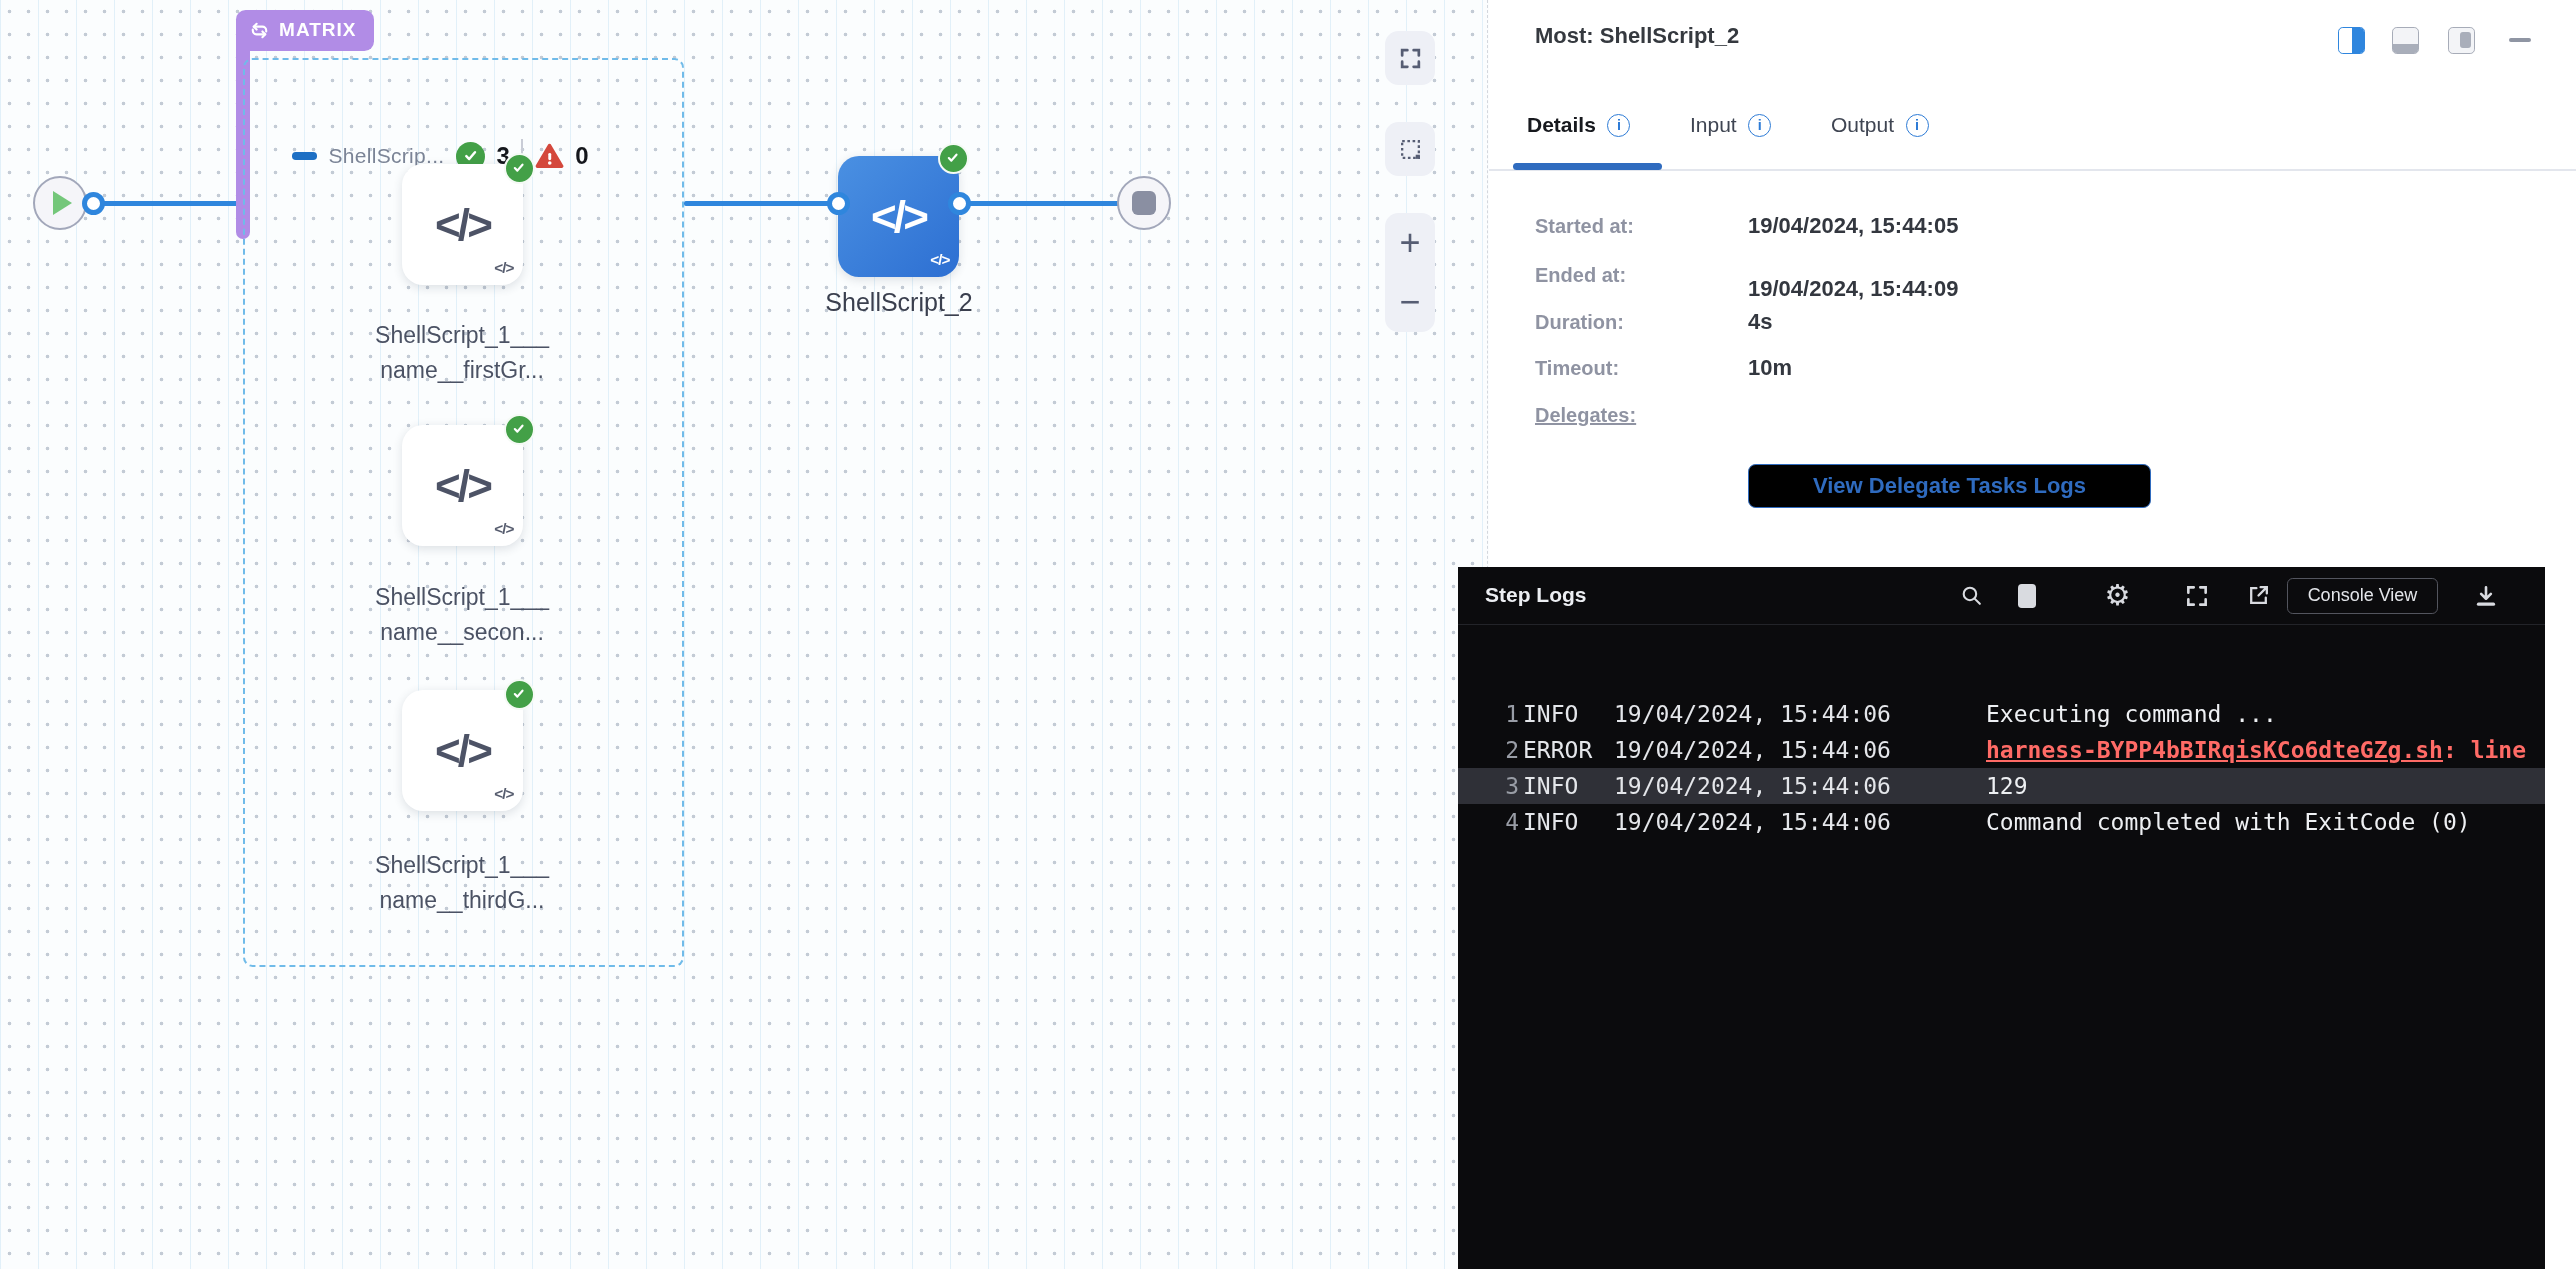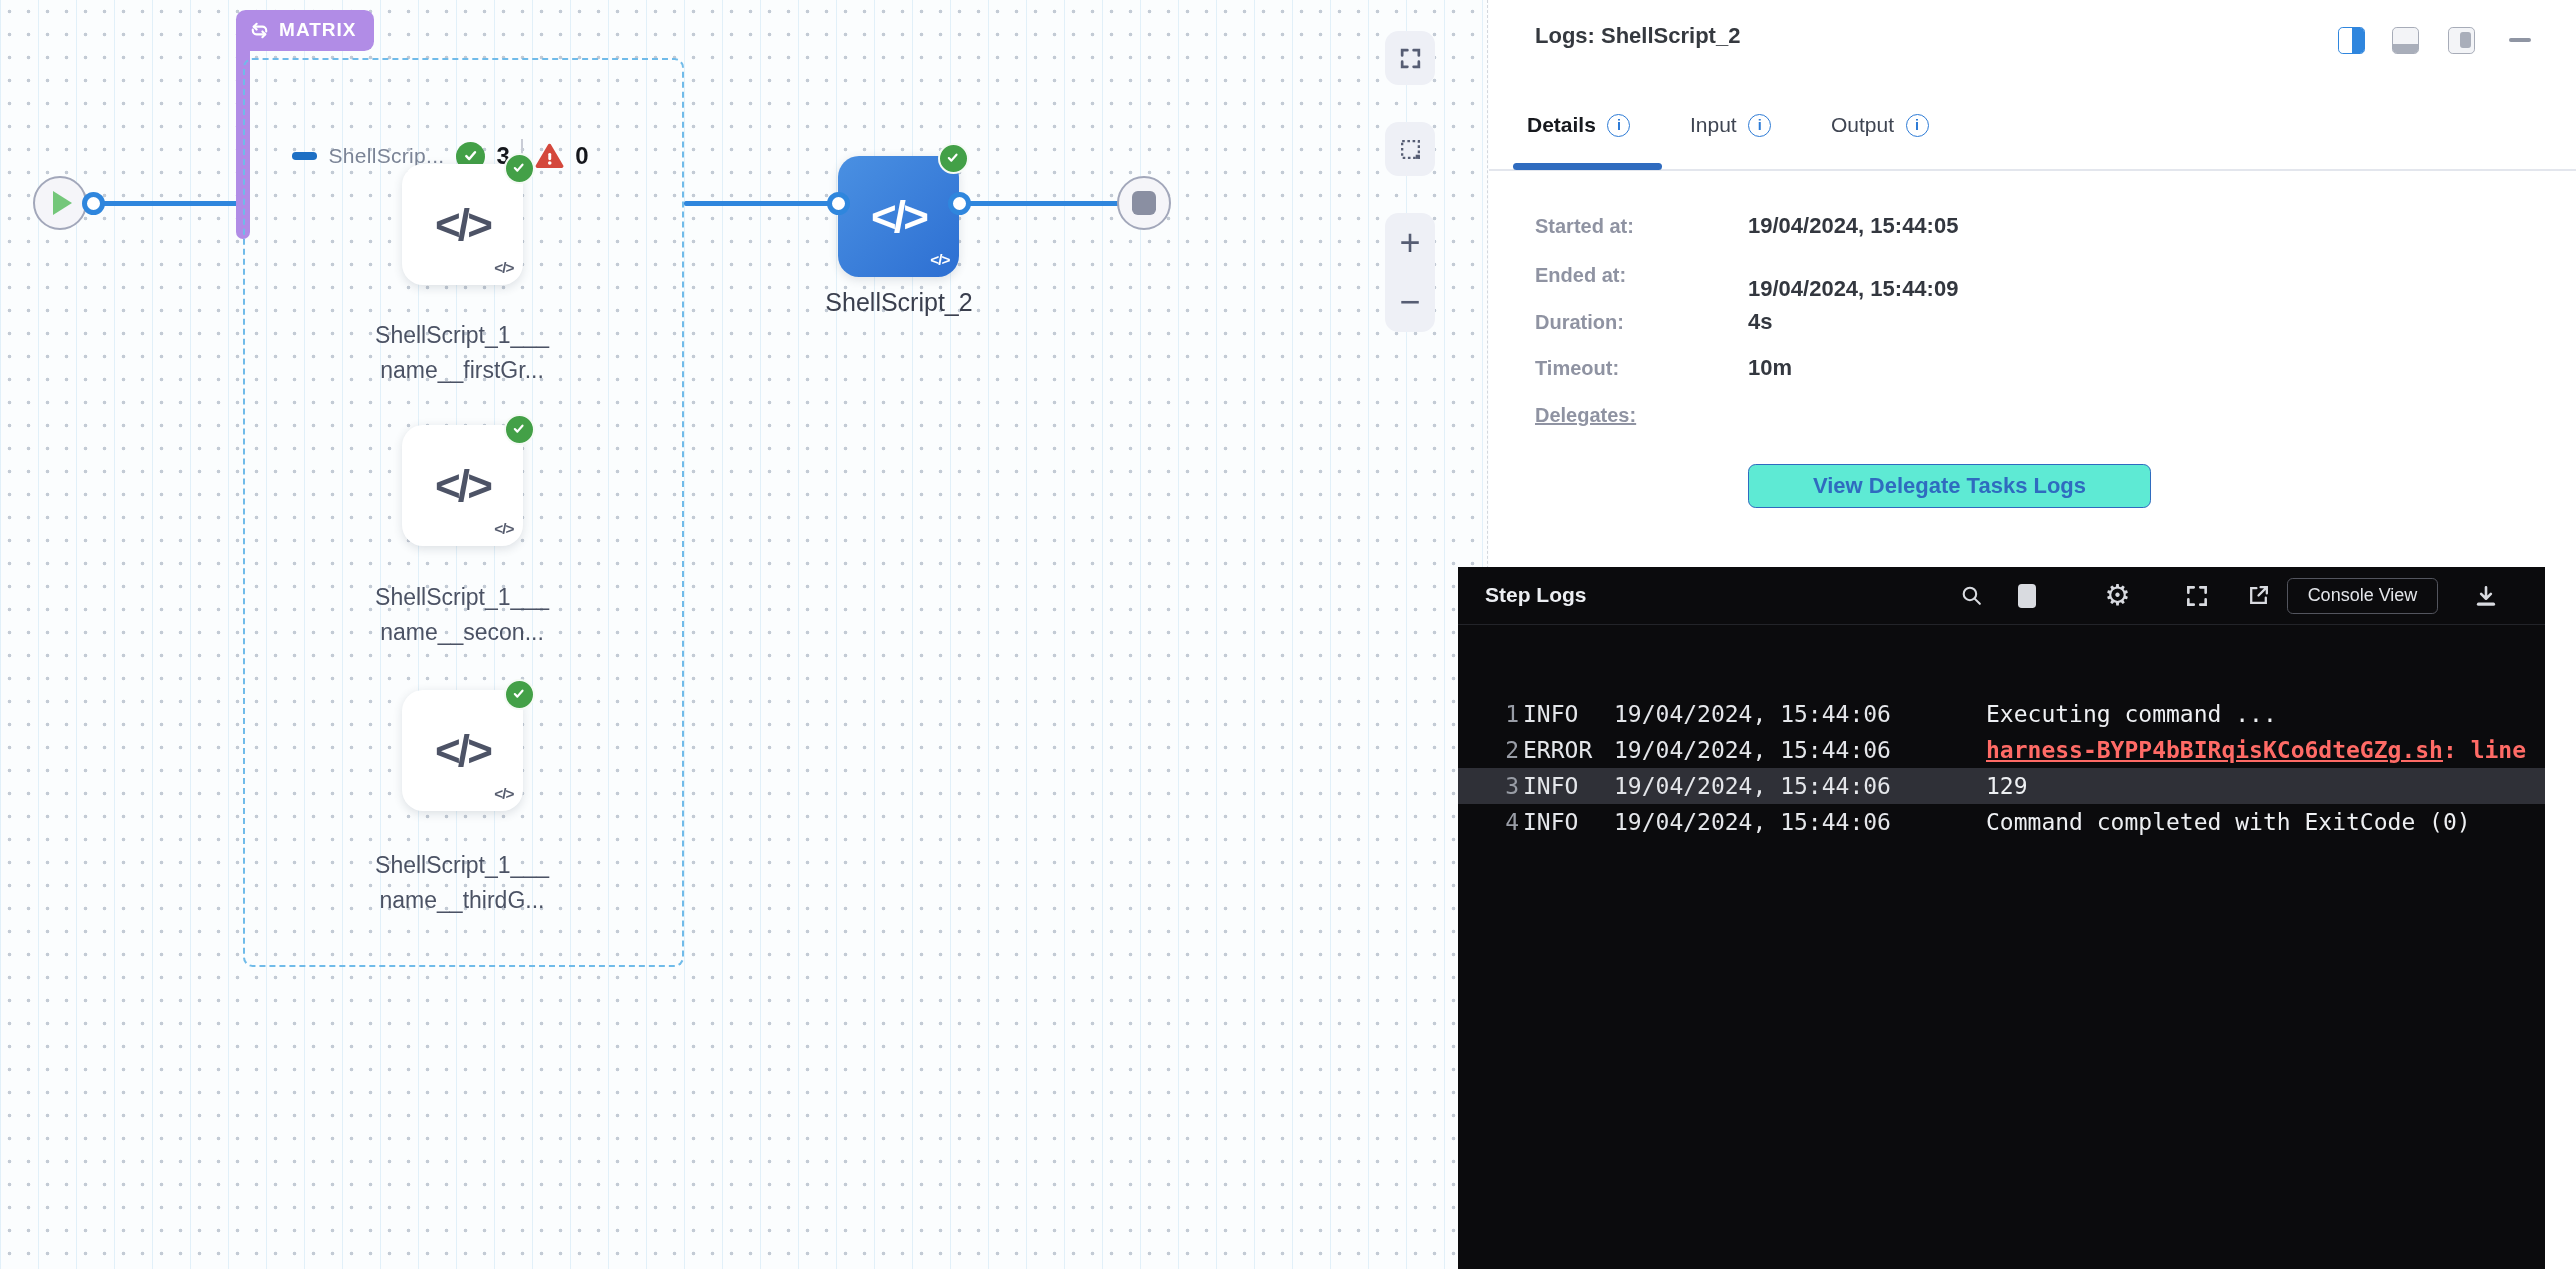--- a/index.html
+++ b/index.html
@@ -67,21 +67,21 @@
   .tab { position:absolute; top:113px; display:flex; align-items:center; gap:11.5px; font-size:21px; color:#3f4552; font-weight:500; }
   .tab.active { font-weight:700; color:#17191e; }
   .info-i { width:23px; height:23px; border-radius:50%; border:1.9px solid #2d7bd6; color:#2d7bd6;
     display:flex; align-items:center; justify-content:center; font-size:14.4px; font-weight:700; font-style:normal; }
   .tab-underline { position:absolute; left:24px; top:163px; width:149px; height:6.7px; border-radius:4.8px; background:#2f6bbf; }
   .tab-border { position:absolute; left:0; top:169px; width:1087px; height:1.9px; background:#e3e6ed; }
 
   .d-label { position:absolute; left:46px; font-size:20px; font-weight:600; color:#8f93a2; }
   .d-value { position:absolute; left:259px; font-size:22px; font-weight:700; color:#33373f; }
   .d-link { color:#3576d2; cursor:pointer; }
-  .delegate-btn { position:absolute; left:259px; top:464px; width:403px; height:44px; background:#5eead4;
+  .delegate-btn { position:absolute; left:259px; top:464px; width:403px; height:44px; background:#000000;
     border:1.9px solid #2f6bbf; border-radius:7.7px; color:#2f6bbf; font-size:22px; font-weight:600;
     font-family:"Liberation Sans",sans-serif; cursor:pointer; }
 
   
   .logs { position:absolute; left:1458px; top:567px; width:1087px; height:703px; background:#0b0b0d; }
   .logs-header { position:absolute; left:0; top:0; width:100%; height:58px; border-bottom:1.9px solid #232429; }
   .logs-title { position:absolute; left:27px; top:16.3px; font-size:21px; font-weight:600; color:#eceef2; }
   .log-icon { position:absolute; top:13.4px; width:31px; height:31px; display:flex; align-items:center; justify-content:center; color:#d9dbe0; cursor:pointer; }
   .gear-glyph { font-size:29px; line-height:1; }
   .console-btn { position:absolute; left:829px; top:10.5px; width:151px; height:36px; background:transparent;
@@ -219,21 +219,21 @@
   </div>
   <div class="ctl-btn" style="top:213px; height:119px;">
     <div class="zoom-sign">+</div>
     <div class="zoom-sign">−</div>
   </div>
 
 </div>
 <div class="sep"></div>
 
 <div class="panel">
-  <div class="panel-title">Logs: ShellScript_2</div>
+  <div class="panel-title">Most: ShellScript_2</div>
 
   <div class="layout-icon li-split" style="left:849px;">
       <div class="fill"></div>
     </div>
   <div class="layout-icon li-gray li-bottom" style="left:903px;">
       <div class="fill"></div>
     </div>
   <div class="layout-icon li-gray li-float" style="left:959px;">
       <div class="fill"></div>
     </div>

